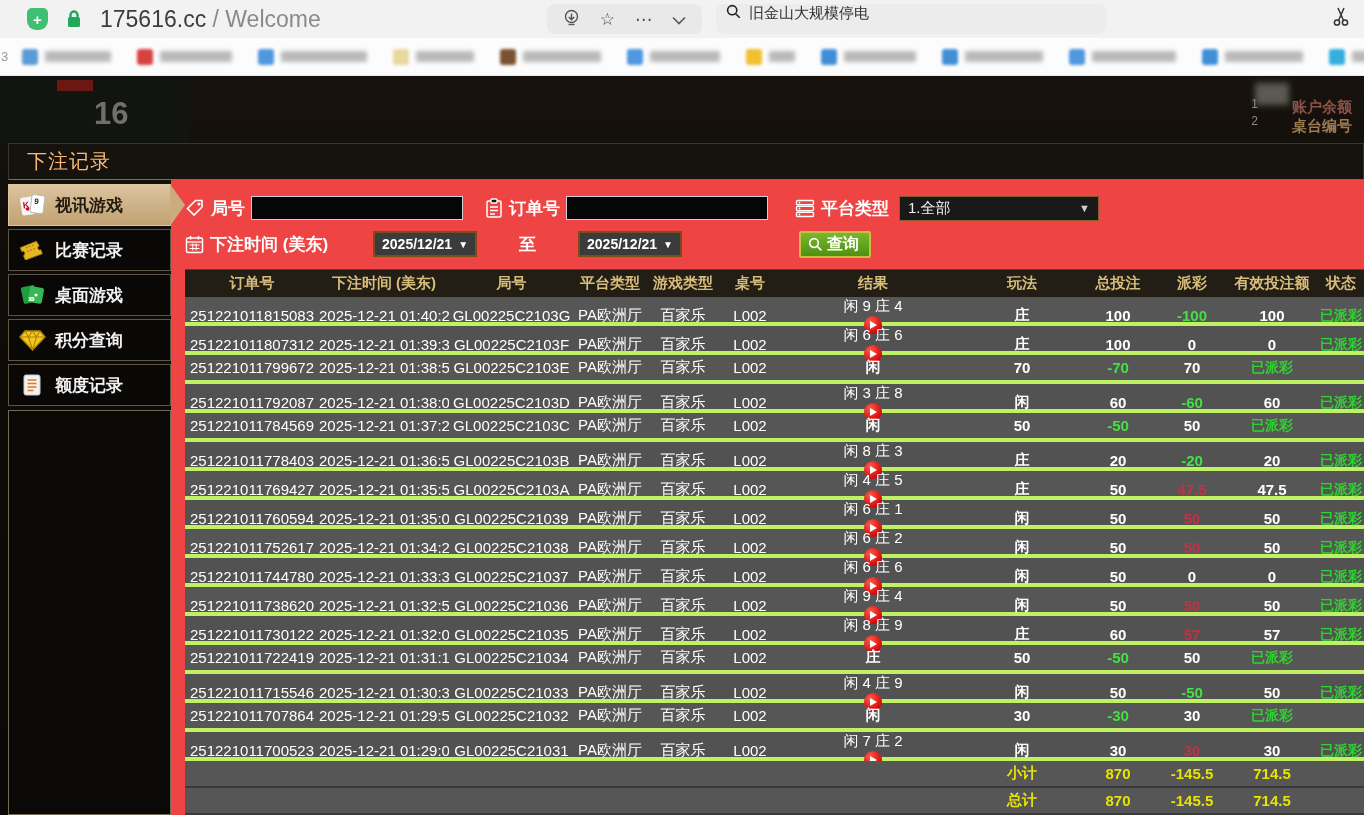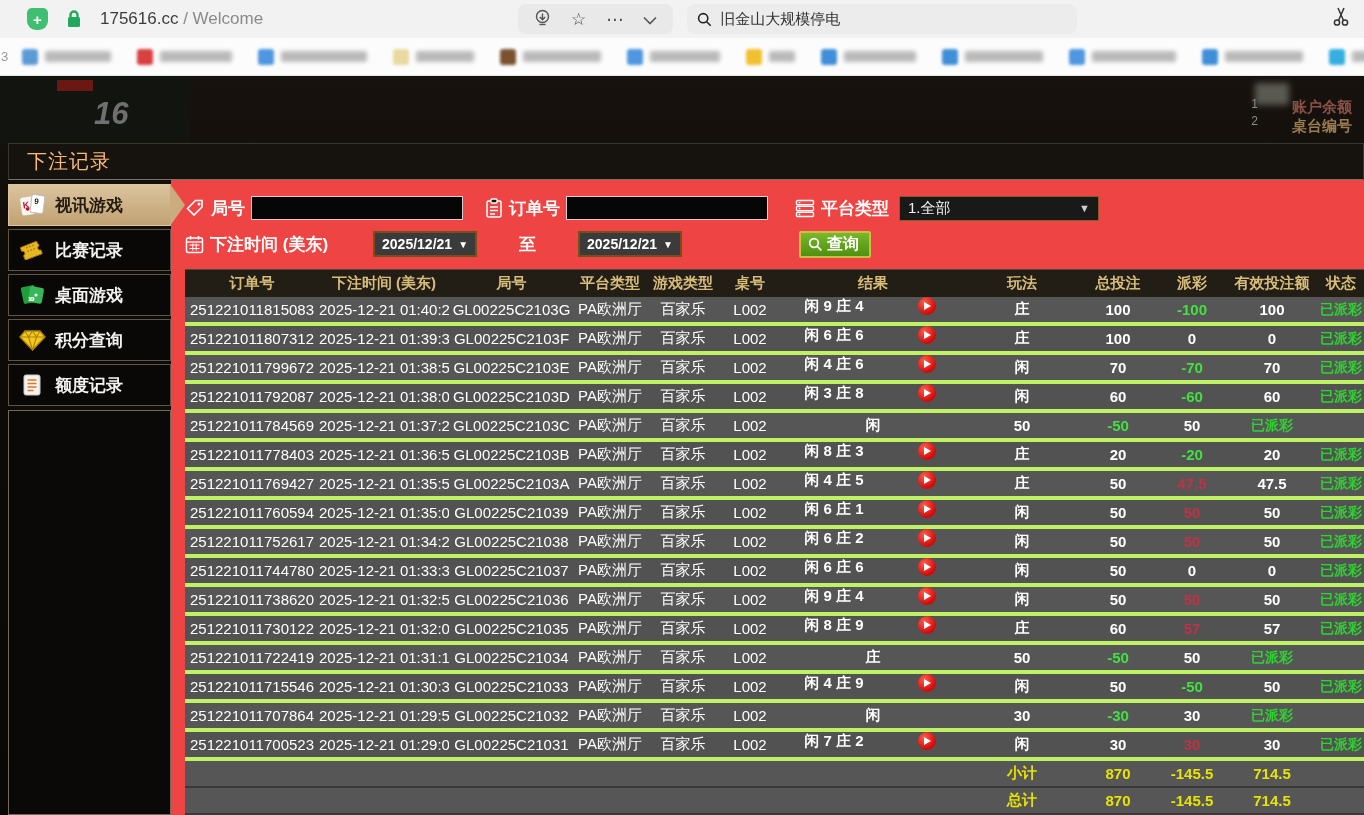--- a/index.html
+++ b/index.html
@@ -5,45 +5,45 @@
   * { margin:0; padding:0; box-sizing:border-box; }
   html,body { width:1364px; height:815px; overflow:hidden; background:#0e0c09;
               font-family:"Liberation Sans","DejaVu Sans",sans-serif; }
 
   
   .browser-bar { position:absolute; top:0; left:0; right:0; height:38px; background:#f2f2f2;
                  display:flex; align-items:center; z-index:40; }
   .shield { width:21px; height:22px; margin-left:27px; background:#3fbf72; border-radius:5px 5px 9px 9px;
             display:flex; align-items:center; justify-content:center; color:#fff; font-size:15px; font-weight:bold; }
   .lock { margin-left:18px; display:flex; }
-  .url-text { margin-left:18px; font-size:17px; color:#3c3c3c; white-space:nowrap; }
+  .url-text { margin-left:18px; font-size:23px; color:#3c3c3c; white-space:nowrap; }
   .url-text .suffix { color:#8a8a8a; }
   .chrome-pill { margin-left:auto; background:#e9e9e9; border-radius:8px; height:30px;
                  display:flex; align-items:center; gap:20px; padding:0 16px; color:#4a4a4a; }
   .chrome-pill .ic { font-size:17px; line-height:1; cursor:pointer; }
   .searchbox { margin-left:14px; width:390px; height:30px; background:#ececec; border-radius:8px;
-               display:flex; align-items:center; padding:0 10px; gap:8px; }
+               display:flex; align-items:flex-start; padding:0 10px; gap:8px; }
   .searchbox .stext { font-size:15px; color:#333; }
   .scissors { margin-left:auto; margin-right:14px; }
 
   
   .bookmarks-bar { position:absolute; top:38px; left:0; right:0; height:38px; background:#fcfcfc;
                    display:flex; align-items:center; z-index:40; border-bottom:1px solid #e8e8e8; }
   .bm-fragment { color:#9a9a9a; font-size:13px; margin-left:1px; }
   .bm-items { display:flex; align-items:center; gap:26px; margin-left:14px; }
   .bm-item { display:flex; align-items:center; gap:7px; }
   .bm-fav { width:16px; height:16px; border-radius:3px; filter:blur(1.5px); flex:none; }
   .bm-bar { height:11px; border-radius:2px; background:#b9b9b9; filter:blur(2px); }
 
   
   .casino-bg { position:absolute; top:76px; left:0; right:0; bottom:0;
                background:linear-gradient(180deg,#17120d 0%, #0e0b08 30%, #0a0806 100%); }
   .bg-left-table { position:absolute; left:0; top:0; width:190px; height:67px; background:#11140f; }
   .bg-chip { position:absolute; left:57px; top:4px; width:36px; height:11px; background:#6b1713; }
-  .bg-big-number { position:absolute; left:94px; top:20px; color:#6f6f6f; font-size:31px; font-weight:bold;font-style:italic; }
+  .bg-big-number { position:absolute; left:94px; top:20px; color:#6f6f6f; font-size:31px; font-weight:bold; }
   .bg-right-labels { position:absolute; right:-8px; top:22px; text-align:left; width:80px; overflow:hidden; }
   .bg-right-labels div { font-size:15px; font-weight:bold; white-space:nowrap; }
   .bg-lbl1 { color:#8a5247; }
   .bg-lbl2 { color:#9b7b50; }
   .bg-mini-nums { position:absolute; right:106px; top:20px; color:#8a8a8a; font-size:12px; line-height:17px; }
   .bg-blur-tile { position:absolute; right:75px; top:7px; width:34px; height:22px; background:#5a5a52; filter:blur(3px); }
 
   
   .modal { position:absolute; left:8px; top:143px; right:0; bottom:0; z-index:30;
            display:flex; flex-direction:column; }
@@ -97,21 +97,21 @@
   .trow { display:grid; grid-template-columns:134px 130px 125px 72px 74px 60px 186px 112px 80px 68px 92px 1fr;
           align-items:center; }
   .thead { height:28px; flex:none; background:#221d15; border-top:1px solid #4a463e;
            color:var(--header-gold,#d8bd7a); font-size:15px; font-weight:bold; }
   .thead span { text-align:center; white-space:nowrap; overflow:hidden; }
   .drow { height:29px; flex:none; background:#565656; border-bottom:4px solid #bef264;
           color:#fff; font-size:15px; }
   .drow:nth-child(even) { background:#525252; }
   .cell { text-align:center; white-space:nowrap; overflow:hidden; }
   .c-num { font-weight:bold; }
-  .c-result { display:flex; height:100%; font-weight:bold; }
+  .c-result { display:flex; align-items:center; height:100%; font-weight:normal;flex-direction:column; }
   .c-result .rtext { width:58%; text-align:center; }
   .c-result .rbtn-box { width:42%; display:flex; justify-content:center; }
   .play-btn { width:18px; height:18px; border-radius:50%;
               background:radial-gradient(circle at 35% 30%, #ff5a4a, #d40808 70%);
               display:flex; align-items:center; justify-content:center; cursor:pointer; }
   .play-btn::after { content:""; border-left:7px solid #fff; border-top:4px solid transparent;
                      border-bottom:4px solid transparent; margin-left:2px; }
   .pay-neg { color:var(--payout-neg,#45e045); font-weight:bold; }
   .pay-pos { color:var(--payout-pos,#c03246); font-weight:bold; }
   .pay-zero { color:#fff; font-weight:bold; }
@@ -414,26 +414,20 @@
               <span class="cell c-num">0</span>
               <span class="cell status">已派彩</span>
             </div>
             <div class="trow drow">
               <span class="cell">251221011799672</span>
               <span class="cell">2025-12-21 01:38:50</span>
               <span class="cell">GL00225C2103E</span>
               <span class="cell">PA欧洲厅</span>
               <span class="cell">百家乐</span>
               <span class="cell">L002</span>
-              <span class="c-result">
-                <span class="rtext">闲 4 庄 6</span>
-                <span class="rbtn-box">
-                  <span class="play-btn"></span>
-                </span>
-              </span>
               <span class="cell c-num">闲</span>
               <span class="cell c-num">70</span>
               <span class="cell pay-neg">-70</span>
               <span class="cell c-num">70</span>
               <span class="cell status">已派彩</span>
             </div>
             <div class="trow drow">
               <span class="cell">251221011792087</span>
               <span class="cell">2025-12-21 01:38:08</span>
               <span class="cell">GL00225C2103D</span>

